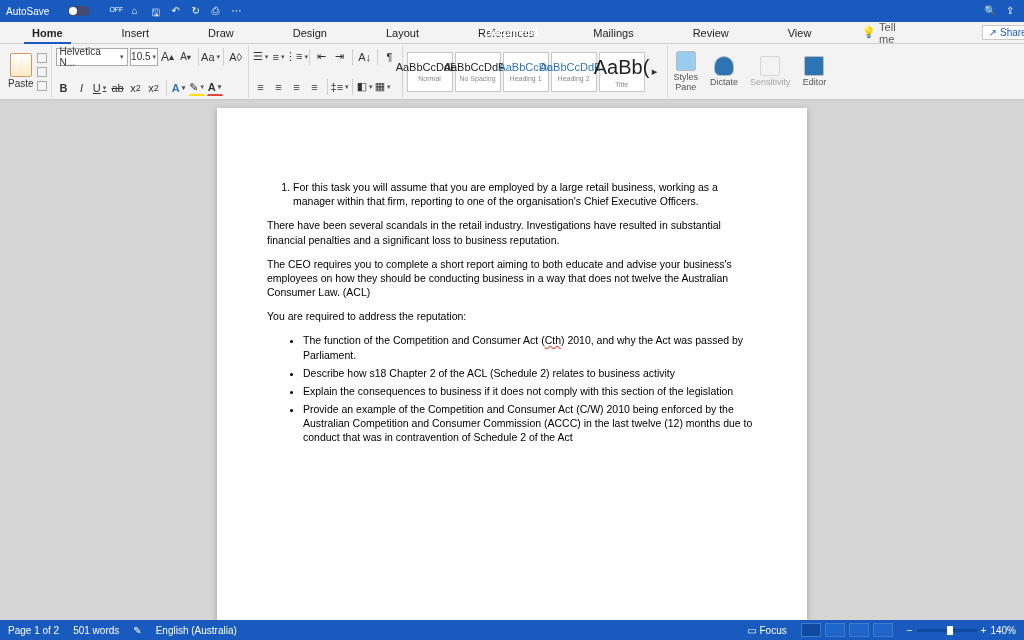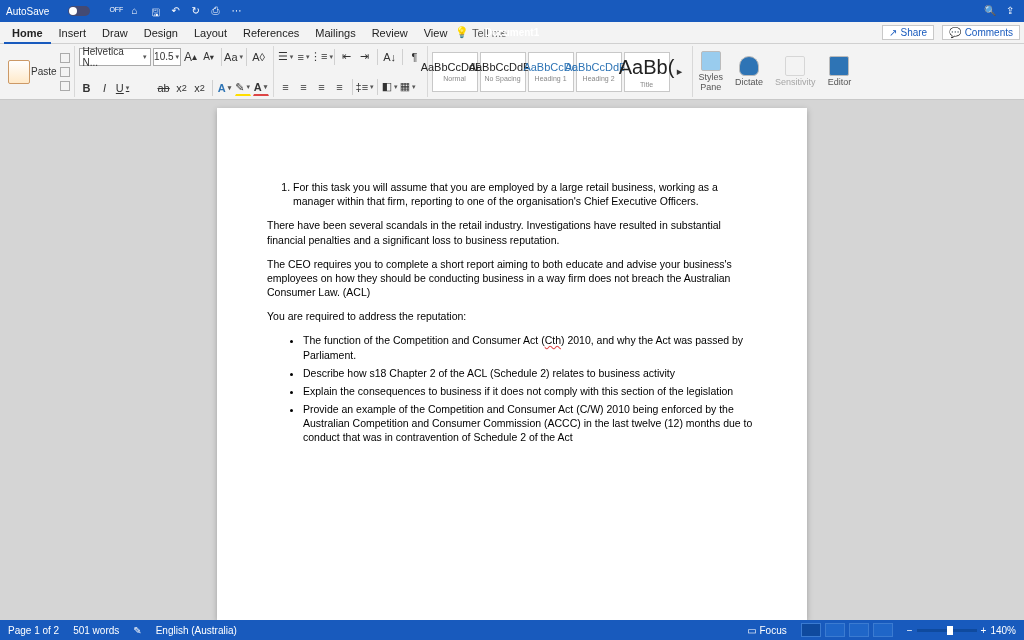--- a/index.html
+++ b/index.html
@@ -5,30 +5,30 @@
 * { margin:0; padding:0; box-sizing:border-box; font-family:-apple-system,"Segoe UI",Arial,sans-serif; }
 body { background:#d5d5d5; width:1024px; height:640px; overflow:hidden; display:flex; flex-direction:column; }
 .titlebar { background:#185abd; color:#fff; height:22px; display:flex; align-items:center; font-size:10px; padding:0 6px; position:relative; }
 .titlebar-left { display:flex; align-items:center; gap:8px; }
 .autosave-toggle { display:flex; gap:19px; }
 .toggle { width:22px; height:10px; background:#444a73; border-radius:5px; position:relative; }
 .toggle::after { content:""; position:absolute; left:1px; top:1px; width:8px; height:8px; background:#fff; border-radius:50%; }
 .titlebar-center { position:absolute; left:50%; transform:translateX(-50%); font-weight:600;margin-top:43px; }
 .titlebar-right { margin-left:auto; display:flex; gap:10px; }
 .ticon { width:12px; height:12px; display:inline-block; }
-.ribbon-tabs { background:#f3f3f3; display:flex; align-items:center; height:22px; padding:0 4px; font-size:11px; color:#222; border-bottom:1px solid #d0d0d0; }
+.ribbon-tabs { background:#f3f3f3; display:flex; align-items:center; height:22px; padding:0 24px; font-size:11px; color:#222; border-bottom:1px solid #d0d0d0;gap:43px; }
 .ribbon-tabs .tab { padding:0 8px; height:22px; line-height:22px; cursor:pointer; }
 .ribbon-tabs .tab.active { font-weight:700; border-bottom:2px solid #185abd; }
 .ribbon-tabs .spacer { flex:1; }
 .tellme { display:flex; align-items:center; gap:3px; color:#555; }
 .share-comments { display:flex; gap:8px; }
 .share-btn, .comments-btn { display:flex; align-items:center; gap:3px; padding:1px 6px; border:1px solid #c8c8c8; background:#fff; font-size:10px; color:#185abd; }
 .ribbon { background:#f3f3f3; height:56px; display:flex; align-items:stretch; padding:2px 4px; border-bottom:1px solid #c8c8c8; font-size:10px; color:#333; }
 .group { display:flex; flex-direction:column; align-items:center; justify-content:center; padding:0 4px; border-right:1px solid #d8d8d8; }
-.paste-big { display:flex; flex-direction:row; align-items:center; gap:1px; }
+.paste-big { display:flex; flex-direction:column; align-items:center; gap:1px; }
 .paste-icon { width:22px; height:24px; border:1px solid #c96; background:linear-gradient(#fff,#ffe9c8); border-radius:2px; }
 .small-icons { display:flex; flex-direction:column; gap:4px; margin-left:3px; }
 .si { width:10px; height:10px; border:1px solid #aaa; }
 .font-select { height:18px; border:1px solid #aaa; background:#fff; padding:0 3px; font-size:10px; display:flex; align-items:center; }
 .font-name { width:72px; }
 .font-size { width:28px; justify-content:center; }
 .fbtn { width:16px; height:16px; display:flex; align-items:center; justify-content:center; border:1px solid transparent; font-size:11px; }
 .row { display:flex; gap:2px; align-items:center; }
 .two-rows { display:flex; flex-direction:column; gap:14px; }
 .divider { width:1px; background:#d0d0d0; align-self:stretch; margin:0 2px; }
@@ -139,21 +139,21 @@
         <div class="fbtn" style="font-size:10px;">A<sup>▾</sup></div>
         <span class="divider"></span>
         <div class="fbtn chev">Aa</div>
         <span class="divider"></span>
         <div class="fbtn">A◊</div>
       </div>
       <div class="row">
         <div class="fbtn" style="font-weight:700;">B</div>
         <div class="fbtn" style="font-style:italic;">I</div>
         <div class="fbtn chev" style="text-decoration:underline;">U</div>
-        <div class="fbtn" style="text-decoration:line-through;margin-left:23px;">ab</div>
+        <div class="fbtn" style="text-decoration:line-through;">ab</div>
         <div class="fbtn">x<sub>2</sub></div>
         <div class="fbtn">x<sup>2</sup></div>
         <span class="divider"></span>
         <div class="fbtn chev" style="color:#2e74b5;font-weight:700;">A</div>
         <div class="fbtn chev yelline">✎</div>
         <div class="fbtn chev redline" style="font-weight:700;">A</div>
       </div>
     </div>
   </div>
 
@@ -229,21 +229,21 @@
     <span class="glabel">Editor</span>
   </div>
 </div>
 
 <div class="canvas">
   <div class="page">
     <ol>
       <li>For this task you will assume that you are employed by a large retail business, working as a manager within that firm, reporting to one of the organisation's Chief Executive Officers.</li>
     </ol>
     <p>There have been several scandals in the retail industry. Investigations have resulted in substantial financial penalties and a significant loss to business reputation.</p>
-    <p>The CEO requires you to complete a short report aiming to both educate and advise your business's employees on how they should be conducting business in a way firm does not breach the Australian Consumer Law. (ACL)</p>
+    <p>The CEO requires you to complete a short report aiming to both educate and advise your business's employees on how they should be conducting business in a way that does not twelve the Australian Consumer Law. (ACL)</p>
     <p>You are required to address the reputation:</p>
     <ul>
       <li><span>The function of the Competition and Consumer Act (</span><span class="underline-red">Cth</span><span>) 2010, and why the Act was passed by Parliament.</span></li>
       <li>Describe how s18 Chapter 2 of the ACL (Schedule 2) relates to business activity</li>
       <li>Explain the consequences to business if it does not comply with this section of the legislation</li>
       <li>Provide an example of the Competition and Consumer Act (C/W) 2010 being enforced by the Australian Competition and Consumer Commission (ACCC) in the last twelve (12) months due to conduct that was in contravention of Schedule 2 of the Act</li>
     </ul>
   </div>
 </div>
 

